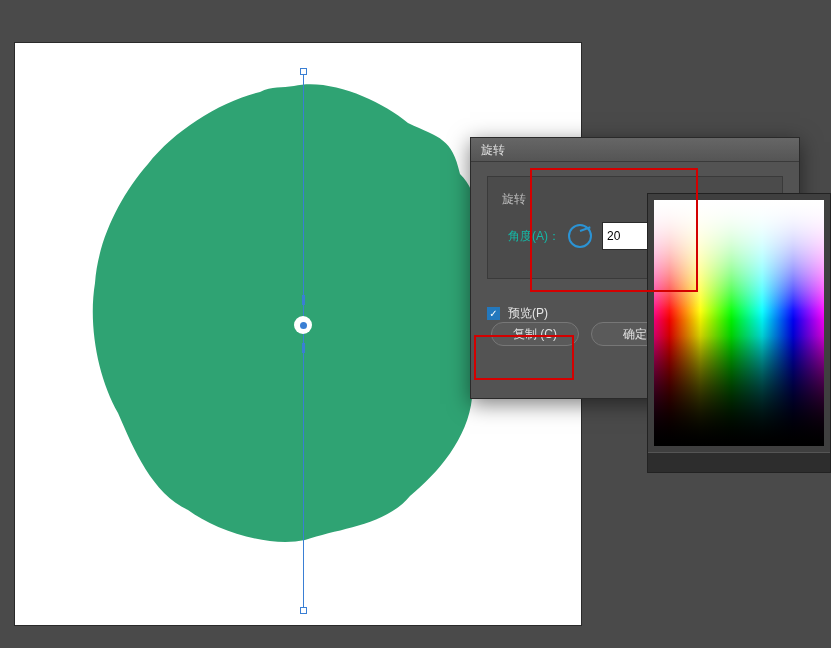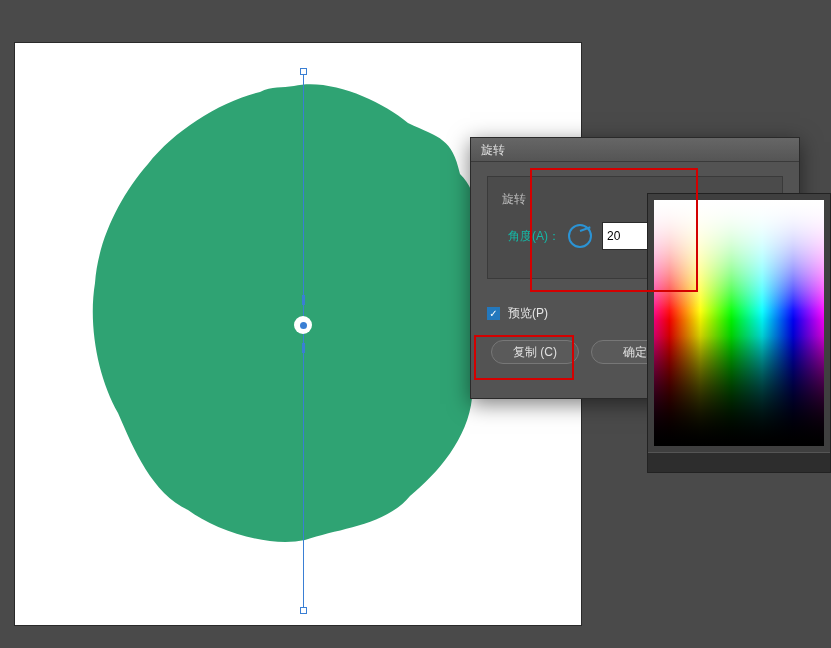--- a/index.html
+++ b/index.html
@@ -165,21 +165,20 @@
       display: flex;
       align-items: center;
       gap: 8px;
       margin-top: 26px;
       margin-left: 0;
       color: #e6e6e6;
     }
     .button-row {
       display: flex;
       gap: 12px;
-      margin-top: 18px;
       justify-content: center;
     }
     .btn {
       width: 88px;
       height: 24px;
       border-radius: 12px;
       border: 1px solid #777;
       background: #5a5a5a;
       color: #e0e0e0;
       display: flex;

